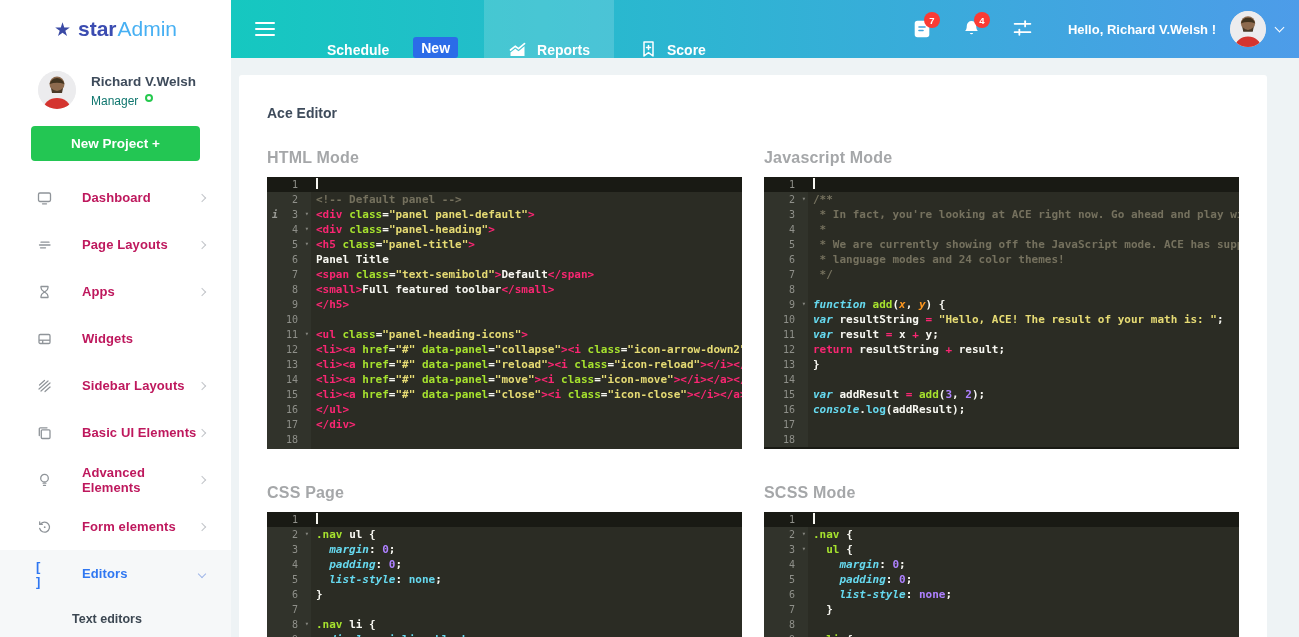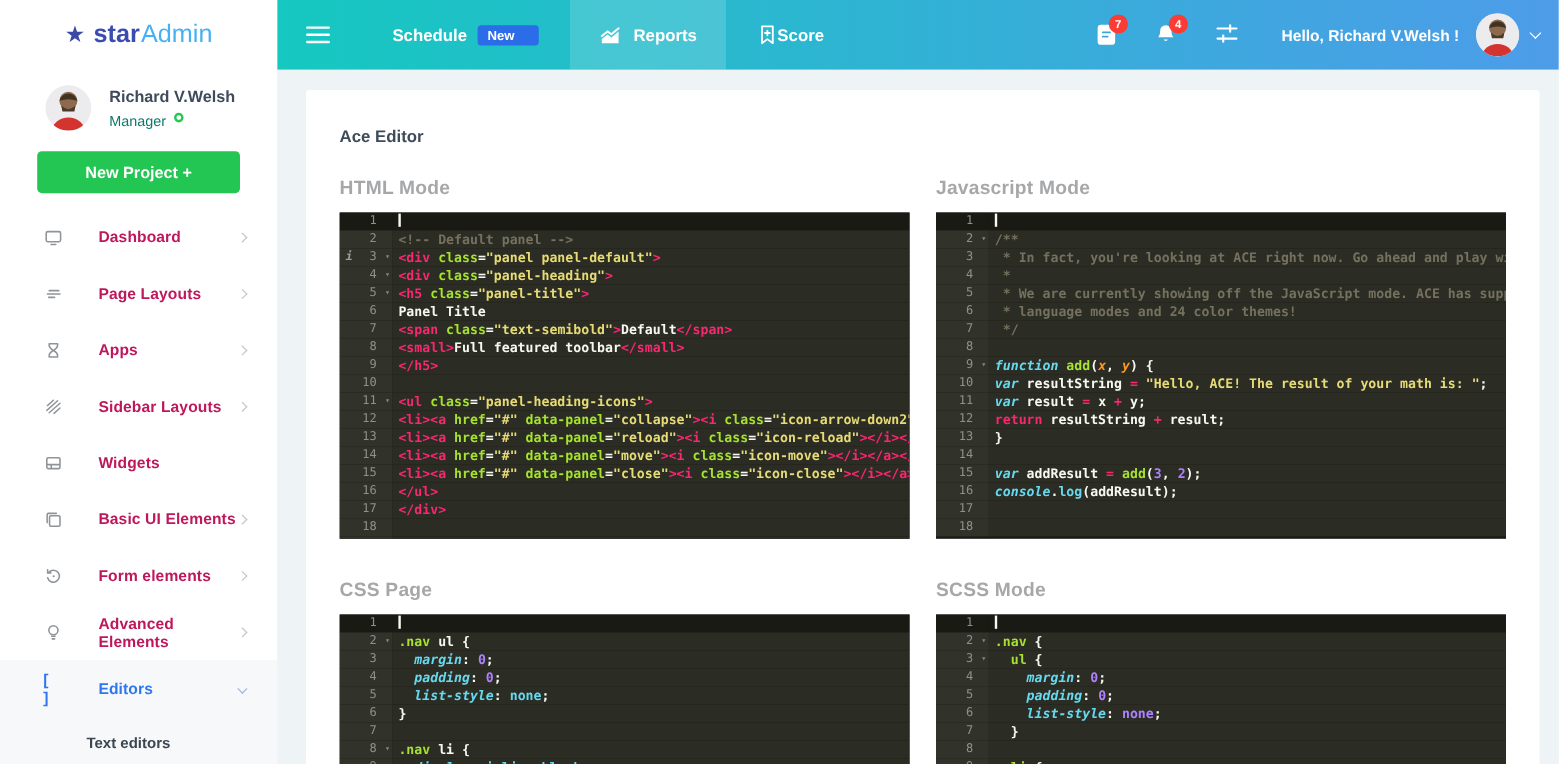--- a/index.html
+++ b/index.html
@@ -35,39 +35,39 @@
   .brackets { color:#2f77f1; font-size:13px; font-weight:bold; letter-spacing:2px; }
   .sub-item { height:44px; display:flex; align-items:center; padding-left:72px; font-size:12.5px;
               font-weight:bold; color:#3c4752; cursor:pointer; }
 
   
   .topbar { position:absolute; left:231px; top:0; width:1068px; height:58px;
             background:linear-gradient(90deg,#15c8c0 0%,#4d9ce9 100%);
             display:flex; align-items:center; z-index:5; }
   .burger { margin-left:24px; cursor:pointer; }
   .burger i { display:block; width:20px; height:2.6px; background:#fff; border-radius:2px; margin:3.4px 0; }
-  .tab { display:flex; align-items:center; height:58px; cursor:pointer; }
+  .tab { display:flex; align-items:flex-end; height:58px; cursor:pointer; }
   .tab-label { color:#fff; font-size:14px; font-weight:bold; }
   .tab.schedule { margin-left:52px; }
-  .badge-new { background:#2b6ce8; color:#fff; font-size:11px; font-weight:bold; border-radius:3px;
-               padding:3px 20px 2px 8px; margin-left:9px; }
+  .badge-new { background:#2b6ce8; color:#fff; font-size:14px; font-weight:bold; border-radius:3px;
+               padding:3px 8px 2px 8px; margin-left:24px; }
   .tab.reports { margin-left:26px; padding:0 24px; background:rgba(255,255,255,.16); gap:10px; }
-  .tab.score { padding:0 26px; }
+  .tab.score { padding:0 26px; gap:10px; }
   .grow { flex:1; }
   .ib { position:relative; margin-right:30px; cursor:pointer; width:20px; height:20px; }
   .cnt { position:absolute; top:-7px; right:-8px; min-width:16px; height:16px; background:#fb3b34;
          border-radius:50%; color:#fff; font-size:9.5px; font-weight:bold; display:flex;
          align-items:center; justify-content:center; }
   .greet { color:#fff; font-size:13px; font-weight:bold; margin:0 14px 0 6px; }
   .tb-avatar { width:36px; height:36px; border-radius:50%; overflow:hidden; background:#e8e8ea; cursor:pointer; }
   .tb-chev { width:7px; height:7px; border-top:1.7px solid #fff; border-right:1.7px solid #fff;
              transform:rotate(135deg); margin:0 16px 4px 10px; cursor:pointer; }
 
   
-  .main { position:absolute; left:231px; top:58px; width:1068px; height:579px; padding:17px 16px 0 24px; }
+  .main { position:absolute; left:231px; top:58px; width:1068px; height:579px; padding:17px 16px 0 8px; }
   .card { background:#fff; border-radius:3px; width:1028px; height:800px; padding:30px 28px; }
   .card-title { font-size:14px; font-weight:bold; color:#3e4b5b; margin-bottom:28px; }
   .grid { display:grid; grid-template-columns:475px 475px; column-gap:22px; row-gap:35px; }
   .sec-title { font-size:16px; font-weight:bold; color:#a5a7a9; margin-bottom:10px; letter-spacing:.2px; }
 
   
   .editor { width:475px; height:272px; background:#191a14; overflow:hidden;
             font-family:"DejaVu Sans Mono", monospace; font-size:11px; font-weight:bold; cursor:text; }
   .ed-row { display:flex; height:15px; line-height:15px; }
   .gut { width:44px; flex:none; background:#31332b; color:#8f908a; position:relative;
@@ -145,74 +145,74 @@
           <svg width="17" height="16" viewBox="0 0 16 16" fill="none" stroke="#8f9499" stroke-width="1.3" stroke-linejoin="round">
             <path d="M4.5 2.5 h7 v1.3 c0 2.5 -2.2 3.3 -3.5 4.2 c1.3 .9 3.5 1.7 3.5 4.2 v1.3 h-7 v-1.3 c0-2.5 2.2-3.3 3.5-4.2 c-1.3-.9-3.5-1.7-3.5-4.2 z"></path>
           </svg>
         </span>
       <span class="lbl">Apps</span>
         <span class="sp"></span>
         <span class="chev"></span>
     </div>
     <div class="nav-item">
       <span class="ic">
+          <svg width="17" height="16" viewBox="0 0 16 16" fill="none" stroke="#8f9499" stroke-width="1.3">
+            <rect x="2.5" y="3.5" width="11" height="9" rx="1.2"></rect>
+            <line x1="2.5" y1="9.2" x2="13.5" y2="9.2"></line>
+            <line x1="6.2" y1="9.2" x2="6.2" y2="12.5"></line>
+          </svg>
+        </span>
+      <span class="lbl">Widgets</span>
+        <span class="sp"></span>
+    </div>
+    <div class="nav-item">
+      <span class="ic">
           <svg width="17" height="16" viewBox="0 0 16 16" fill="none" stroke="#8f9499" stroke-width="1.2" stroke-linecap="round">
             <line x1="3" y1="7" x2="8" y2="2.5"></line>
             <line x1="2.5" y1="11" x2="11.5" y2="3"></line>
             <line x1="4.5" y1="13" x2="13.5" y2="5"></line>
             <line x1="8.5" y1="13.5" x2="13.5" y2="9"></line>
           </svg>
         </span>
       <span class="lbl">Sidebar Layouts</span>
         <span class="sp"></span>
         <span class="chev"></span>
     </div>
     <div class="nav-item">
       <span class="ic">
-          <svg width="17" height="16" viewBox="0 0 16 16" fill="none" stroke="#8f9499" stroke-width="1.3">
-            <rect x="2.5" y="3.5" width="11" height="9" rx="1.2"></rect>
-            <line x1="2.5" y1="9.2" x2="13.5" y2="9.2"></line>
-            <line x1="6.2" y1="9.2" x2="6.2" y2="12.5"></line>
-          </svg>
-        </span>
-      <span class="lbl">Widgets</span>
-        <span class="sp"></span>
-    </div>
-    <div class="nav-item">
-      <span class="ic">
           <svg width="17" height="16" viewBox="0 0 16 16" fill="none" stroke="#8f9499" stroke-width="1.3" stroke-linecap="round">
             <rect x="4.8" y="4.8" width="8.7" height="8.7" rx="1"></rect>
             <path d="M2.8 10.5 v-6.7 a1 1 0 0 1 1-1 h6.7"></path>
           </svg>
         </span>
       <span class="lbl">Basic UI Elements</span>
+        <span class="sp"></span>
+        <span class="chev"></span>
+    </div>
+    <div class="nav-item">
+      <span class="ic">
+          <svg width="17" height="16" viewBox="0 0 16 16" fill="none" stroke="#8f9499" stroke-width="1.3" stroke-linecap="round">
+            <circle cx="8" cy="6.2" r="3.8"></circle>
+            <path d="M6.6 11.2 h2.8"></path>
+            <path d="M7 13.4 h2"></path>
+          </svg>
+        </span>
+      <span class="lbl">Advanced Elements</span>
         <span class="sp"></span>
         <span class="chev"></span>
     </div>
     <div class="nav-item">
       <span class="ic">
           <svg width="17" height="16" viewBox="0 0 16 16" fill="none" stroke="#8f9499" stroke-width="1.3" stroke-linecap="round">
             <path d="M3.2 9.5 a5 5 0 1 0 1-4.6"></path>
             <path d="M3.2 2.8 v2.6 h2.6"></path>
             <circle cx="8.2" cy="8.2" r="0.9" fill="#8f9499" stroke="none"></circle>
           </svg>
         </span>
       <span class="lbl">Form elements</span>
-        <span class="sp"></span>
-        <span class="chev"></span>
-    </div>
-    <div class="nav-item">
-      <span class="ic">
-          <svg width="17" height="16" viewBox="0 0 16 16" fill="none" stroke="#8f9499" stroke-width="1.3" stroke-linecap="round">
-            <circle cx="8" cy="6.2" r="3.8"></circle>
-            <path d="M6.6 11.2 h2.8"></path>
-            <path d="M7 13.4 h2"></path>
-          </svg>
-        </span>
-      <span class="lbl">Advanced Elements</span>
         <span class="sp"></span>
         <span class="chev"></span>
     </div>
     <div class="active-block">
       <div class="nav-item">
         <span class="ic brackets">[ ]</span>
         <span class="lbl">Editors</span>
           <span class="sp"></span>
           <span class="chev down"></span>
       </div>

